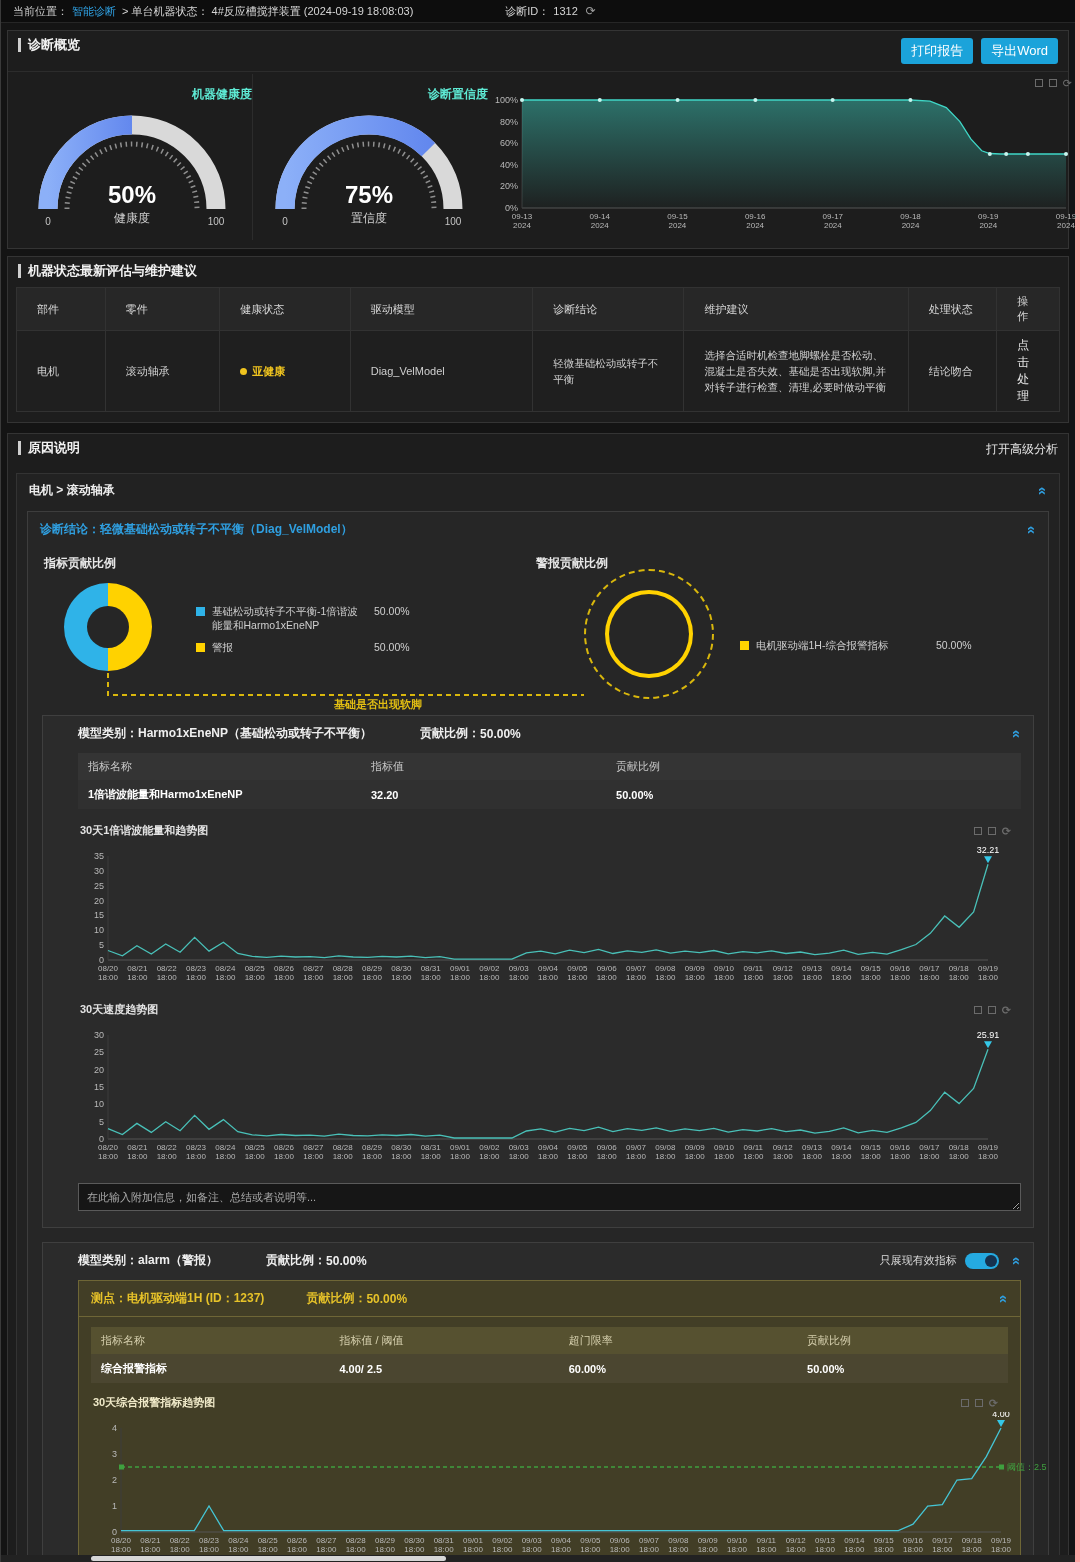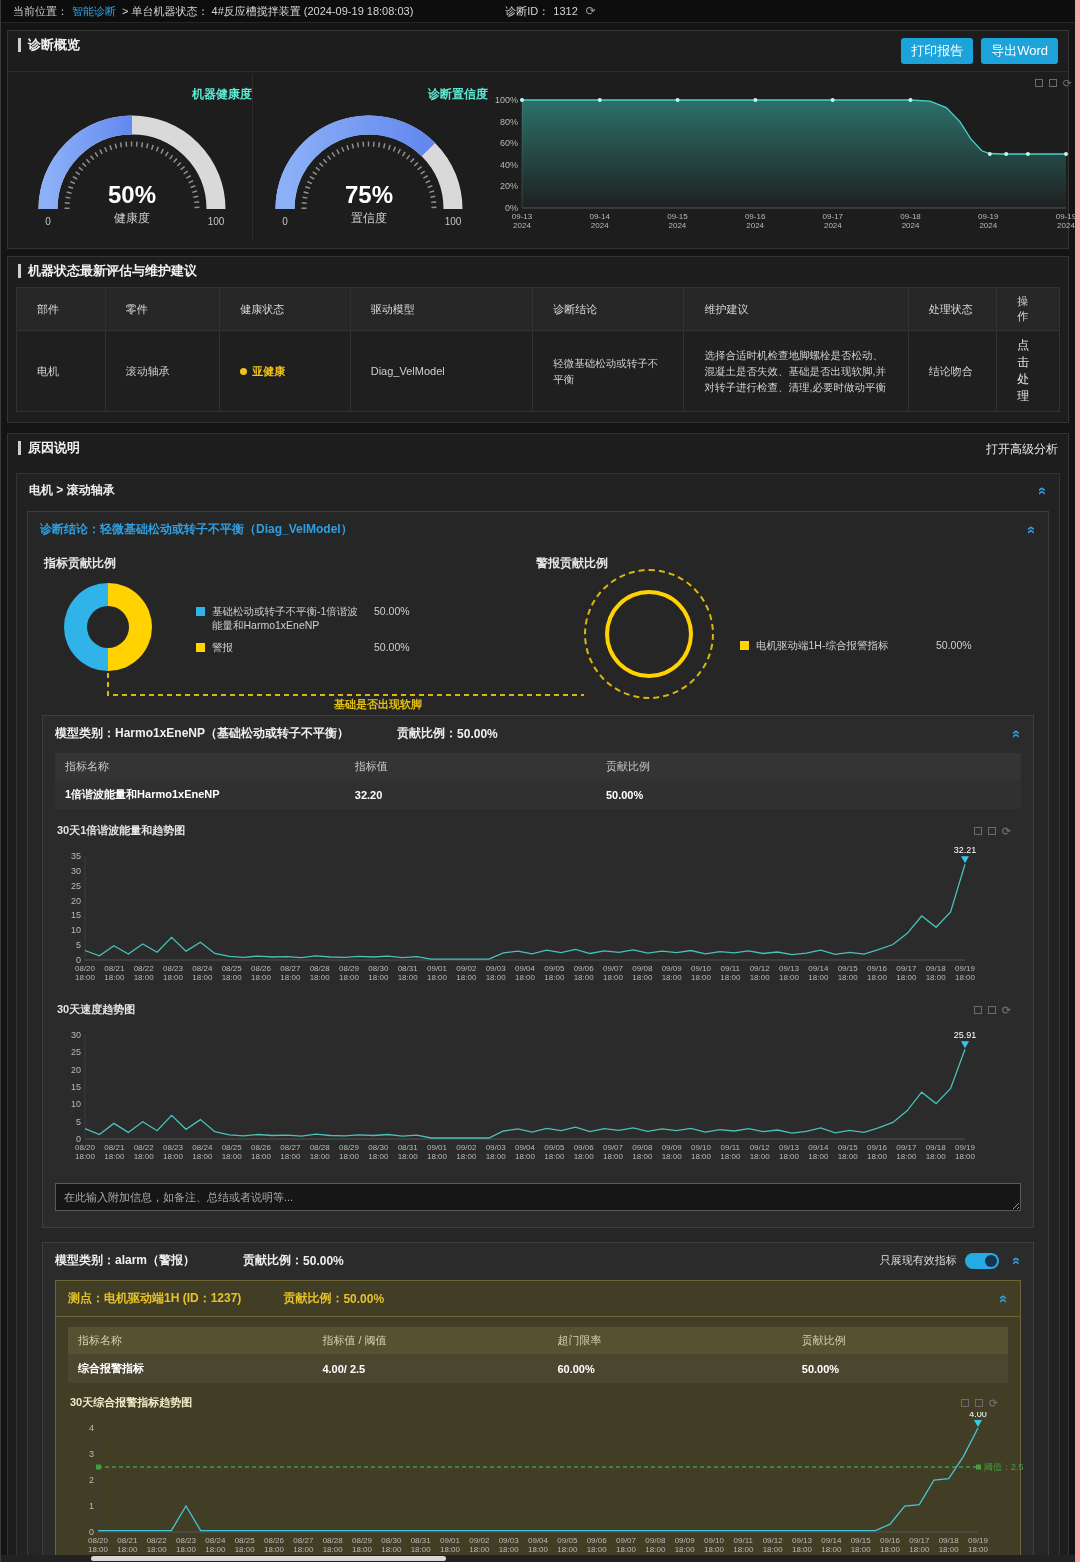--- a/index.html
+++ b/index.html
@@ -57,21 +57,21 @@
   .dashed-ring .donut { position:static; }
   .legend { position:absolute; font-size:10.5px; color:#cfcfcf;margin-top:8px; }
   .litem { display:flex; align-items:flex-start; margin-bottom:9px; }
   .lsq { width:9px; height:9px; margin:2px 7px 0 0; flex:none; }
   .llabel { width:152px; line-height:1.3; }
   .lval { margin-left:10px; }
   .conn-label { position:absolute; font-size:11px; font-weight:bold; color:#e3bf12; }
   .conn-svg { position:absolute; inset:0; pointer-events:none; }
 
   
-  .model { background:#2b2b2b; border:1px solid #3f3f3f; margin:0 14px 14px 14px; }
+  .model { background:#2b2b2b; border:1px solid #3f3f3f; margin:0 14px 14px 14px;padding-left:23px; }
   .model-head { display:flex; align-items:center; padding:9px 12px; font-size:12px; color:#f0f0f0; font-weight:bold; }
   .model-head .contrib { margin-left:48px; }
   .mtable { width:calc(100% - 24px); margin:2px 12px 10px 12px; border-collapse:collapse; font-size:11px; }
   .mtable th { background:#343434; color:#c9c9c9; font-weight:normal; text-align:left; padding:6px 10px; }
   .mtable td { background:#303030; color:#fff; font-weight:bold; text-align:left; padding:7px 10px; }
   .chart-block { margin:2px 12px 6px 12px; }
   .chart-head { display:flex; align-items:center; font-size:11px; font-weight:bold; color:#e3e3e3; padding:4px 2px 2px 2px; }
   .note { width:calc(100% - 24px); margin:6px 12px 12px 12px; background:#161616; border:1px solid #5a5a5a; color:#bbb; font-size:11px; padding:6px 8px; height:28px; resize:vertical; font-family:"Liberation Sans",sans-serif; }
   .note::placeholder { color:#a9a9a9; }
 

